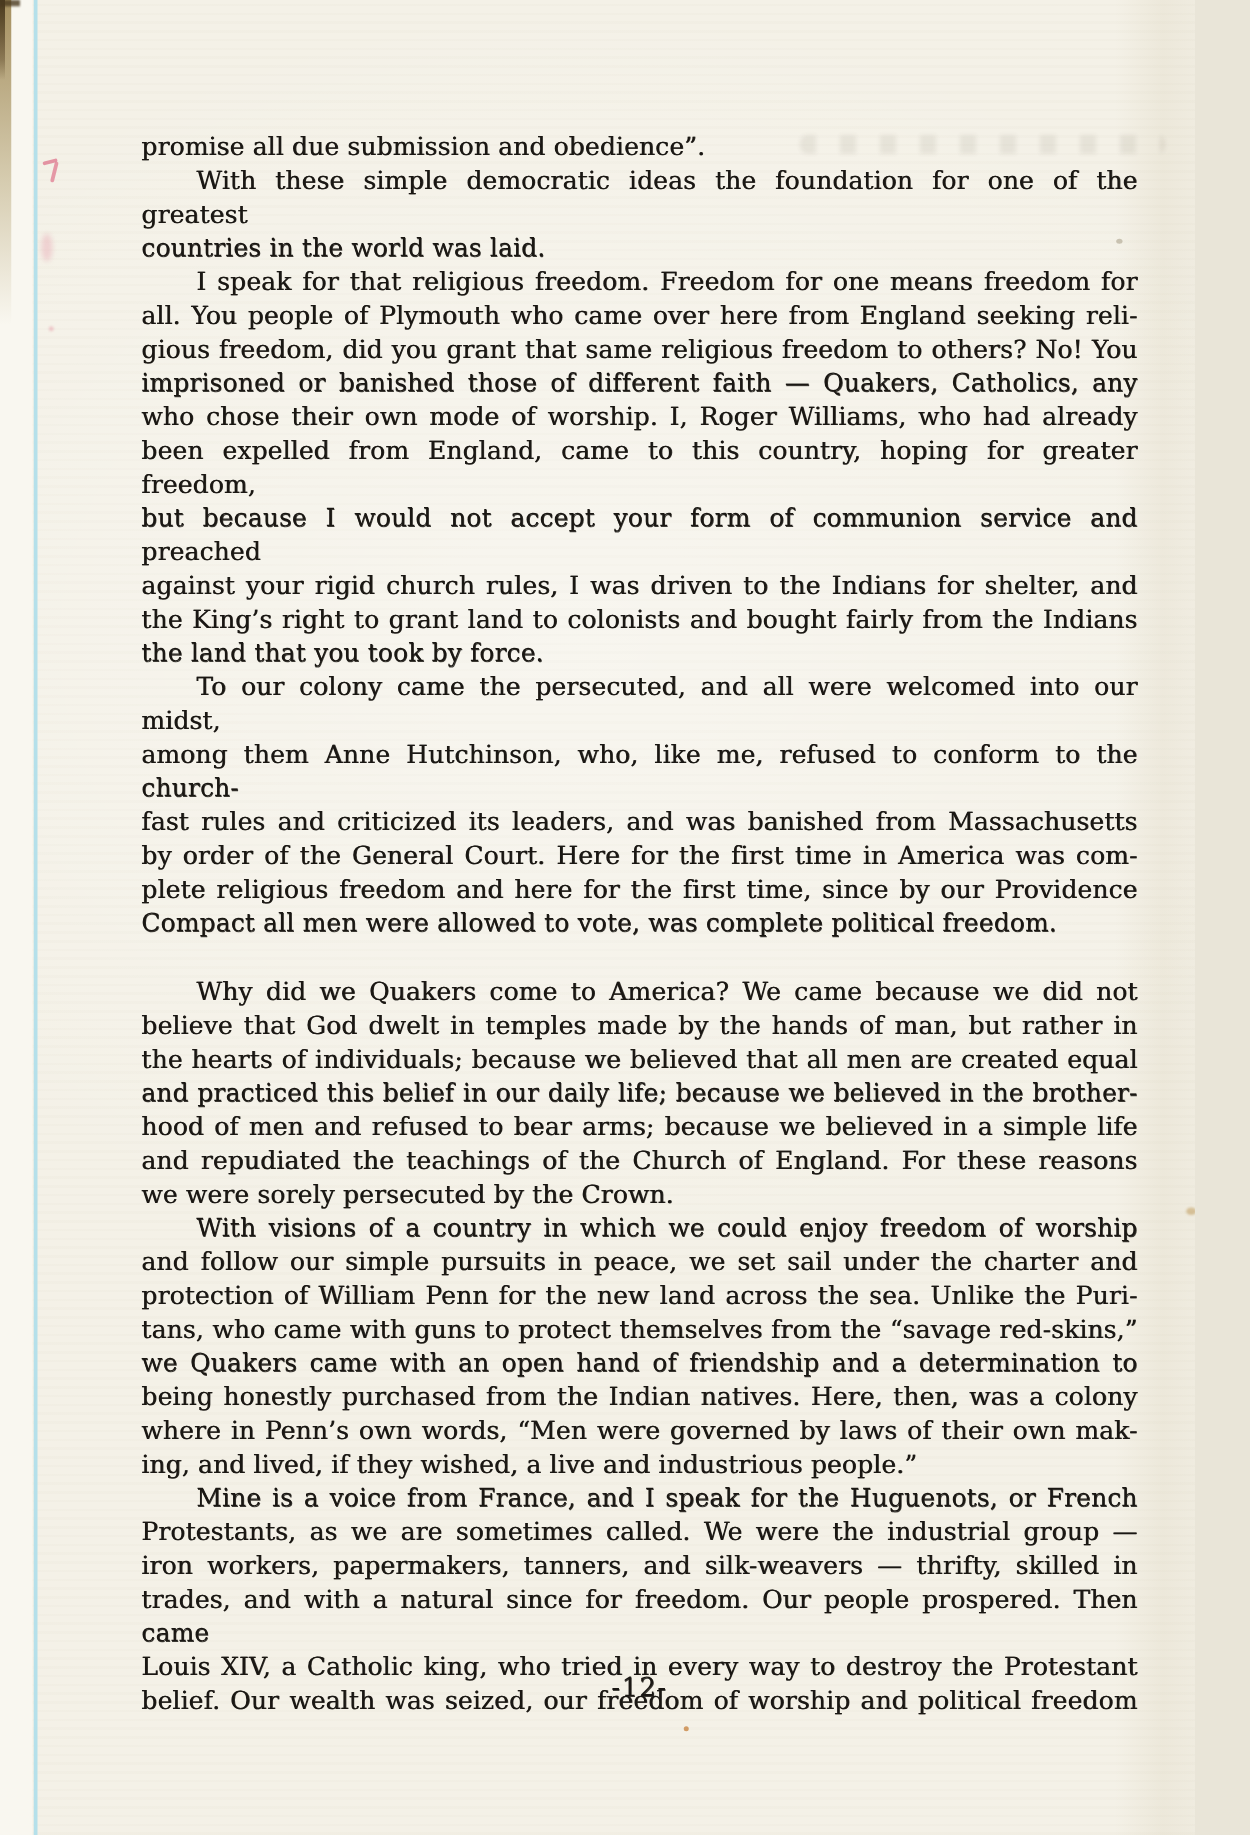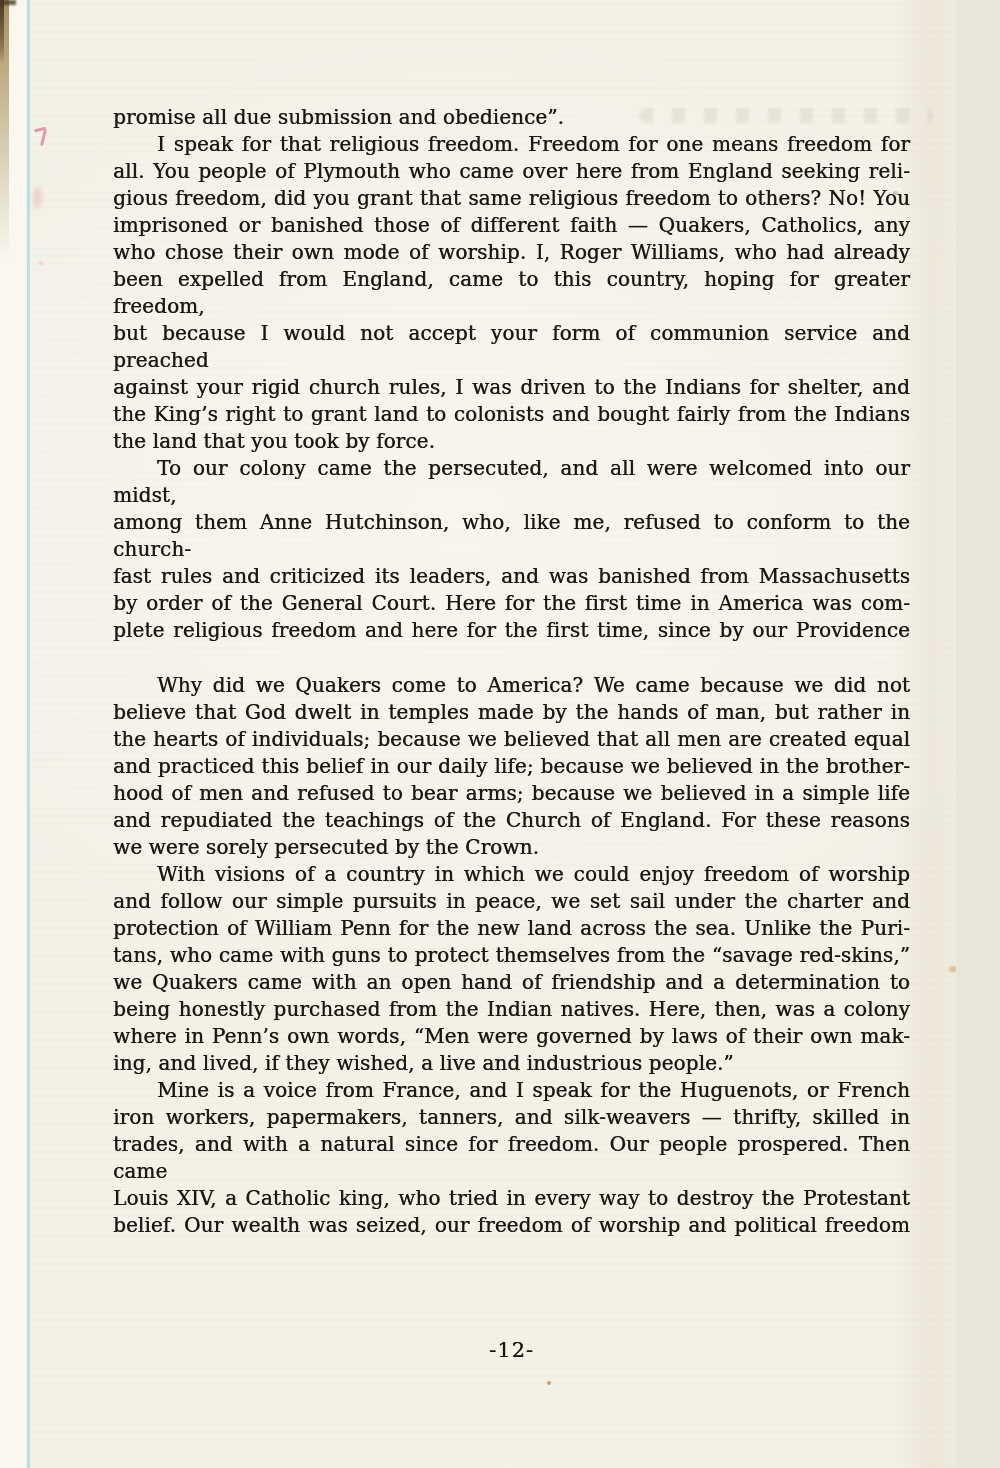--- a/index.html
+++ b/index.html
@@ -88,37 +88,42 @@
   <div class="ghost-row"></div>
   <div class="speck-1"></div>
   <div class="speck-2"></div>
   <div class="speck-3"></div>
 
   <div class="text-block">
       <div class="para">
         <div class="line">promise all due submission and obedience”.</div>
       </div>
       <div class="para">
+        <div class="line jl ind">With these simple democratic ideas the foundation for one of the greatest</div>
+        <div class="line">countries in the world was laid.</div>
+      </div>
+      <div class="para">
         <div class="line jl ind">I speak for that religious freedom. Freedom for one means freedom for</div>
         <div class="line jl">all. You people of Plymouth who came over here from England seeking reli-</div>
         <div class="line jl">gious freedom, did you grant that same religious freedom to others? No! You</div>
         <div class="line jl">imprisoned or banished those of different faith — Quakers, Catholics, any</div>
         <div class="line jl">who chose their own mode of worship. I, Roger Williams, who had already</div>
         <div class="line jl">been expelled from England, came to this country, hoping for greater freedom,</div>
         <div class="line jl">but because I would not accept your form of communion service and preached</div>
         <div class="line jl">against your rigid church rules, I was driven to the Indians for shelter, and</div>
         <div class="line jl">the King’s right to grant land to colonists and bought fairly from the Indians</div>
         <div class="line">the land that you took by force.</div>
       </div>
       <div class="para">
         <div class="line jl ind">To our colony came the persecuted, and all were welcomed into our midst,</div>
         <div class="line jl">among them Anne Hutchinson, who, like me, refused to conform to the church-</div>
         <div class="line jl">fast rules and criticized its leaders, and was banished from Massachusetts</div>
         <div class="line jl">by order of the General Court. Here for the first time in America was com-</div>
         <div class="line jl">plete religious freedom and here for the first time, since by our Providence</div>
+        <div class="line">Compact all men were allowed to vote, was complete political freedom.</div>
       </div>
       <div class="para gap">
         <div class="line jl ind">Why did we Quakers come to America? We came because we did not</div>
         <div class="line jl">believe that God dwelt in temples made by the hands of man, but rather in</div>
         <div class="line jl">the hearts of individuals; because we believed that all men are created equal</div>
         <div class="line jl">and practiced this belief in our daily life; because we believed in the brother-</div>
         <div class="line jl">hood of men and refused to bear arms; because we believed in a simple life</div>
         <div class="line jl">and repudiated the teachings of the Church of England. For these reasons</div>
         <div class="line">we were sorely persecuted by the Crown.</div>
       </div>
@@ -129,20 +134,21 @@
         <div class="line jl">tans, who came with guns to protect themselves from the “savage red-skins,”</div>
         <div class="line jl">we Quakers came with an open hand of friendship and a determination to</div>
       </div>
       <div class="para">
         <div class="line jl">being honestly purchased from the Indian natives. Here, then, was a colony</div>
         <div class="line jl">where in Penn’s own words, “Men were governed by laws of their own mak-</div>
         <div class="line">ing, and lived, if they wished, a live and industrious people.”</div>
       </div>
       <div class="para">
         <div class="line jl ind">Mine is a voice from France, and I speak for the Huguenots, or French</div>
+        <div class="line jl">Protestants, as we are sometimes called. We were the industrial group —</div>
         <div class="line jl">iron workers, papermakers, tanners, and silk-weavers — thrifty, skilled in</div>
         <div class="line jl">trades, and with a natural since for freedom. Our people prospered. Then came</div>
         <div class="line jl">Louis XIV, a Catholic king, who tried in every way to destroy the Protestant</div>
         <div class="line jl">belief. Our wealth was seized, our freedom of worship and political freedom</div>
       </div>
     </div>
 
   <div class="footer">-12-</div>
 </div>
 

